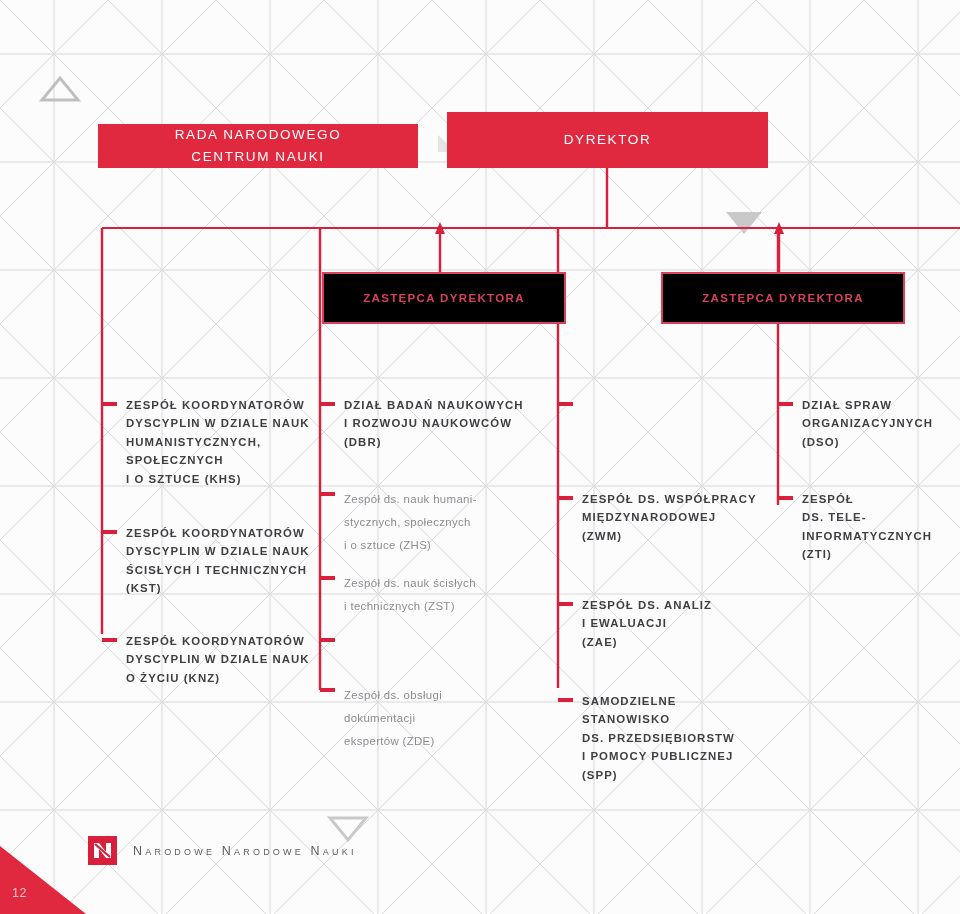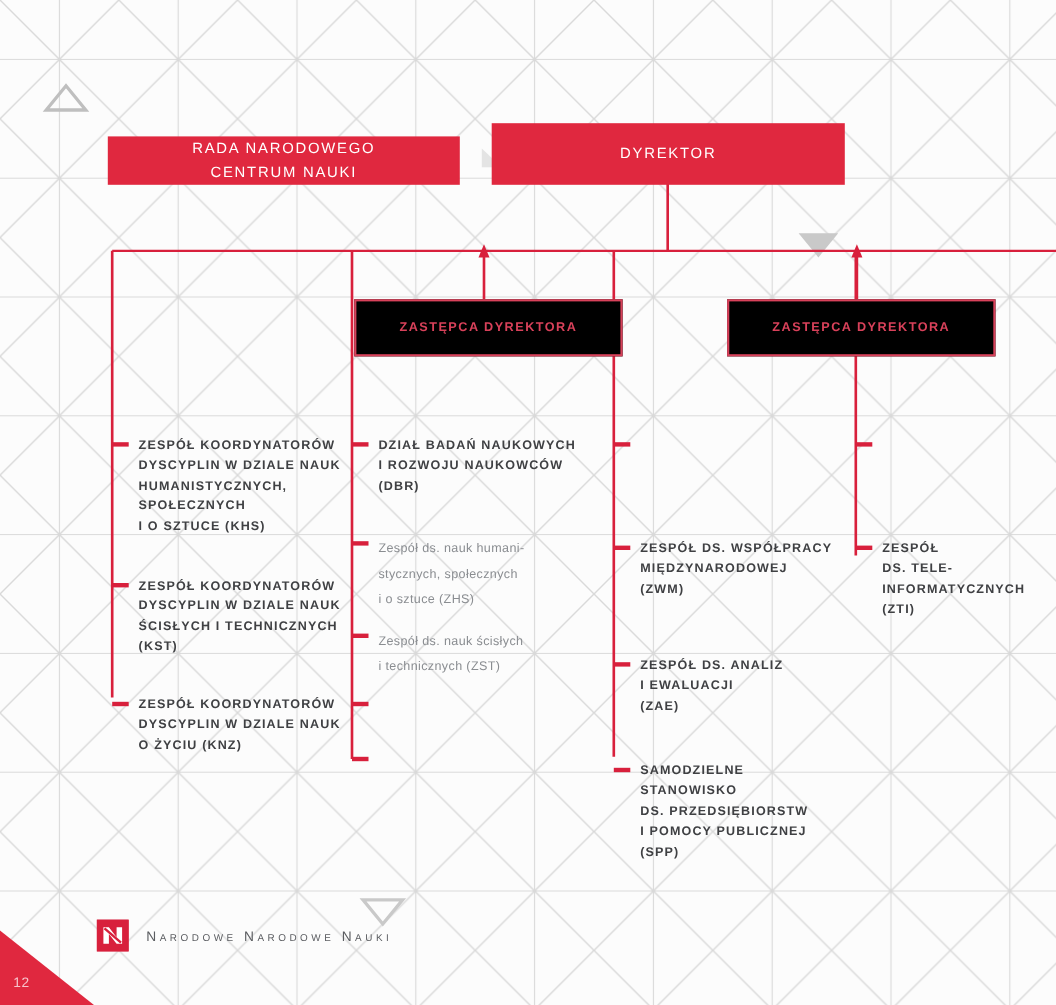--- a/index.html
+++ b/index.html
@@ -231,20 +231,23 @@
     <div class="item" style="top:176px;">
       <span class="dash" style="top:4px;"></span>
       <div class="item-light" style="white-space:pre-line;">Zespół ds. nauk ścisłych
 i technicznych (ZST)</div>
     </div>
     <div class="item" style="top:238px;">
       <span class="dash" style="top:4px;"></span>
     </div>
     <div class="item" style="top:288px;">
       <span class="dash" style="top:4px;"></span>
+      <div class="item-light" style="white-space:pre-line;">Zespół ds. obsługi
+dokumentacji
+ekspertów (ZDE)</div>
     </div>
   </div>
 
   <div class="col" style="left:558px; top:396px; width:205px;">
     <div class="item" style="top:0px;">
       <span class="dash"></span>
     </div>
     <div class="item" style="top:94px;">
       <span class="dash"></span>
       <div class="item-head" style="white-space:pre-line;">ZESPÓŁ DS. WSPÓŁPRACY
@@ -263,20 +266,23 @@
 STANOWISKO
 DS. PRZEDSIĘBIORSTW
 I POMOCY PUBLICZNEJ
 (SPP)</div>
     </div>
   </div>
 
   <div class="col" style="left:778px; top:396px; width:175px;">
     <div class="item" style="top:0px;">
       <span class="dash"></span>
+      <div class="item-head" style="white-space:pre-line;">DZIAŁ SPRAW
+ORGANIZACYJNYCH
+(DSO)</div>
     </div>
     <div class="item" style="top:94px;">
       <span class="dash"></span>
       <div class="item-head" style="white-space:pre-line;">ZESPÓŁ
 DS. TELE-
 INFORMATYCZNYCH
 (ZTI)</div>
     </div>
   </div>
 

